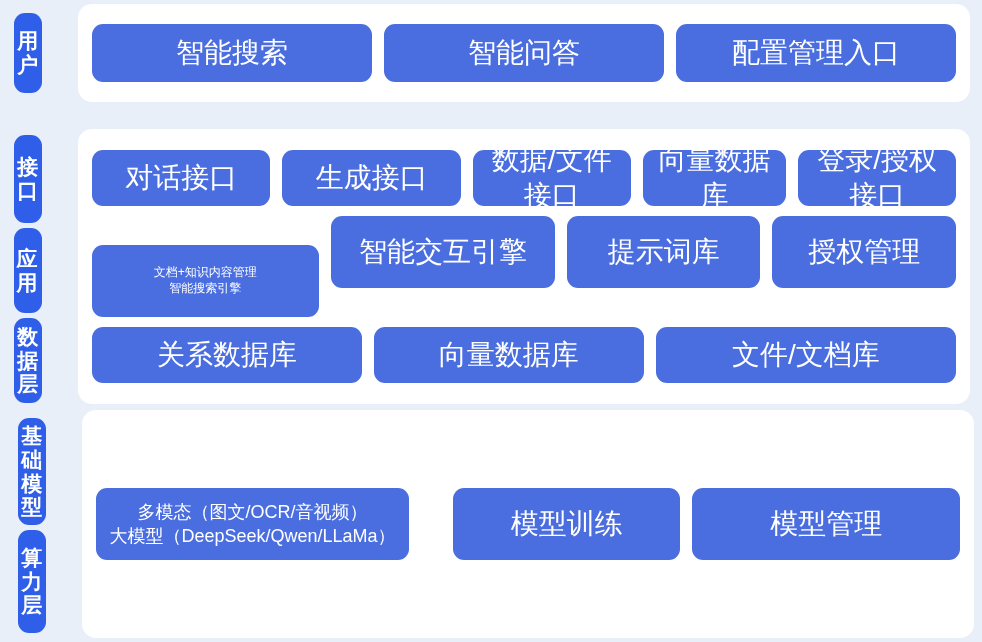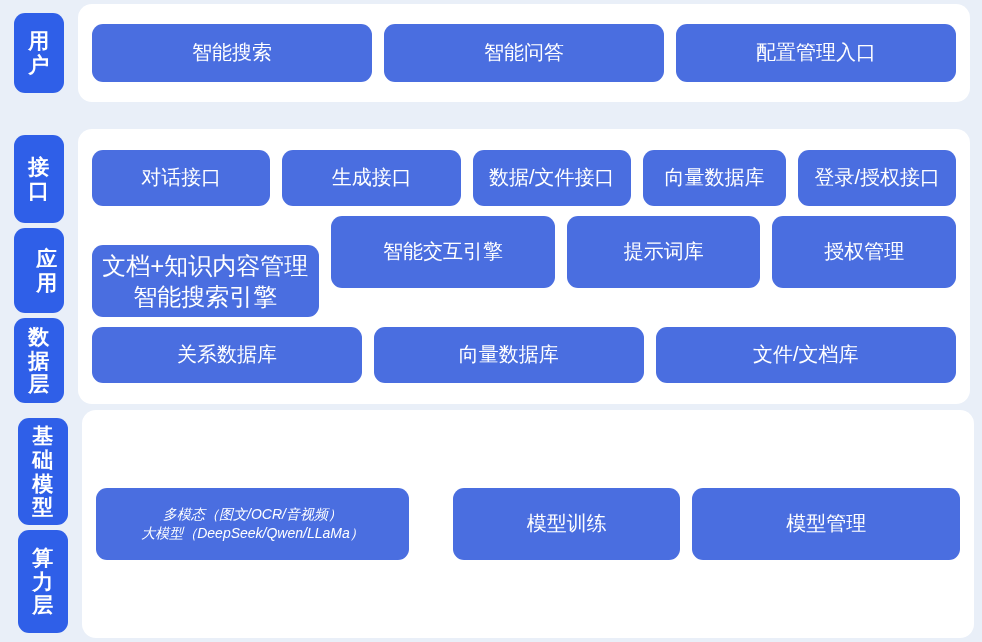--- a/index.html
+++ b/index.html
@@ -37,21 +37,21 @@
     position: relative;
     width: 64px;
     flex: 0 0 64px;
     display: flex;
     flex-direction: column;
     gap: 5px;
     padding: 0 0 0 14px;
     box-sizing: border-box;
   }
   .vtab {
-    width: 50px;
+    width: 28px;
     background: #2f5fe8;
     border-radius: 11px;
     color: #ffffff;
     font-size: 21px;
     font-weight: 700;
     line-height: 1.12;
     letter-spacing: 0.5px;
     display: flex;
     align-items: center;
     justify-content: center;
@@ -95,39 +95,38 @@
     width: 100%;
   }
   .card {
     background: #4a6ee0;
     border-radius: 11px;
     color: #ffffff;
     display: flex;
     align-items: center;
     justify-content: center;
     text-align: center;
-    font-size: 20px;
+    font-size: 28px;
     line-height: 1.28;
     box-sizing: border-box;
     padding: 6px 8px;
     white-space: pre-line;
   }
   .band-user .card { height: 58px; }
   .row-interface .card { height: 56px; }
   .row-app .card       { height: 72px; }
   .row-data .card      { height: 56px; }
   .row-model .card     { height: 72px; }
   .row-compute .card   { height: 84px; }
 
-  .card.multiline { font-size: 24px; line-height: 1.3; margin-top: 29px; }
+  .card.multiline { font-size: 12px; line-height: 1.3; margin-top: 29px; }
   .card.model-main {
-    font-size: 14px;
+    font-size: 18px;
     line-height: 1.34;
     letter-spacing: 0;
-    font-style: italic;
   }
 
   
   .f-smart-search   { flex: 1 1 0; }
   .f-smart-qa       { flex: 1 1 0; }
   .f-config         { flex: 1 1 0; }
 
   .f-dialog-api     { flex: 1.17 1 0; text-align: center; }
   .f-generate-api   { flex: 1.17 1 0; }
   .f-data-api       { flex: 1.02 1 0; }

